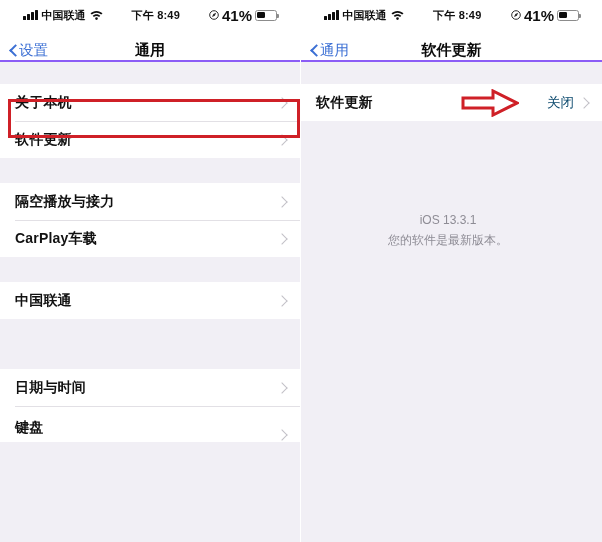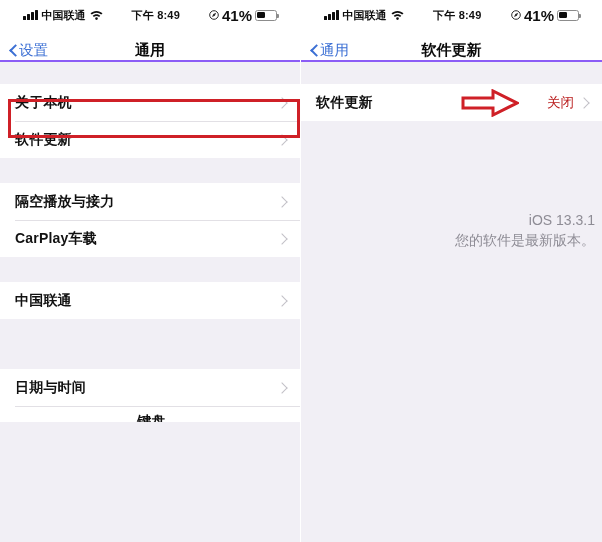--- a/index.html
+++ b/index.html
@@ -149,40 +149,40 @@
   }
   .row .label {
     font-size: 14px;
     color: #111111;
     font-weight: bold;
     letter-spacing: .2px;
     flex: 1 1 auto;
   }
   .row .value {
     font-size: 13.5px;
-    color: #b91c1c;
+    color: #0c4a6e;
     margin-right: 7px;
     font-weight: normal;
   }
   .chev-right {
     width: 9px; height: 14px;
     position: relative;
     flex: 0 0 auto;
   }
   .chev-right::before {
     content: "";
     position: absolute;
     right: 2px; top: 3px;
     width: 7px; height: 7px;
     border-right: 1.6px solid #c2c0c7;
     border-top: 1.6px solid #c2c0c7;
     transform: rotate(45deg);
   }
 
-  .row.clipped { height: 16px; overflow: hidden; align-items: center; flex-direction: column; }
+  .row.clipped { height: 36px; overflow: hidden; align-items: flex-end; }
   .row.clipped .label { line-height: 30px; }
   .row.clipped .chev-right { margin-top: 8px; }
 
   
   .hl-box {
     position: absolute;
     border: 3px solid #cf2027;
     pointer-events: none;
     z-index: 5;
   }
@@ -190,23 +190,23 @@
   
   .rbody {
     position: relative;
     height: 480px;
     background: #f1eff5;
   }
   .rmsg {
     position: absolute;
     left: 0; right: 7px;
     top: 148px;
-    text-align: right;
+    text-align: center;
     color: #8e8c95;
-    font-size: 14px;
+    font-size: 12px;
     line-height: 20px;
     font-weight: normal;
   }
   .rmsg .v { display: block; }
 
   
   .arrow-callout {
     position: absolute;
     left: 160px;
     top: 5px;

